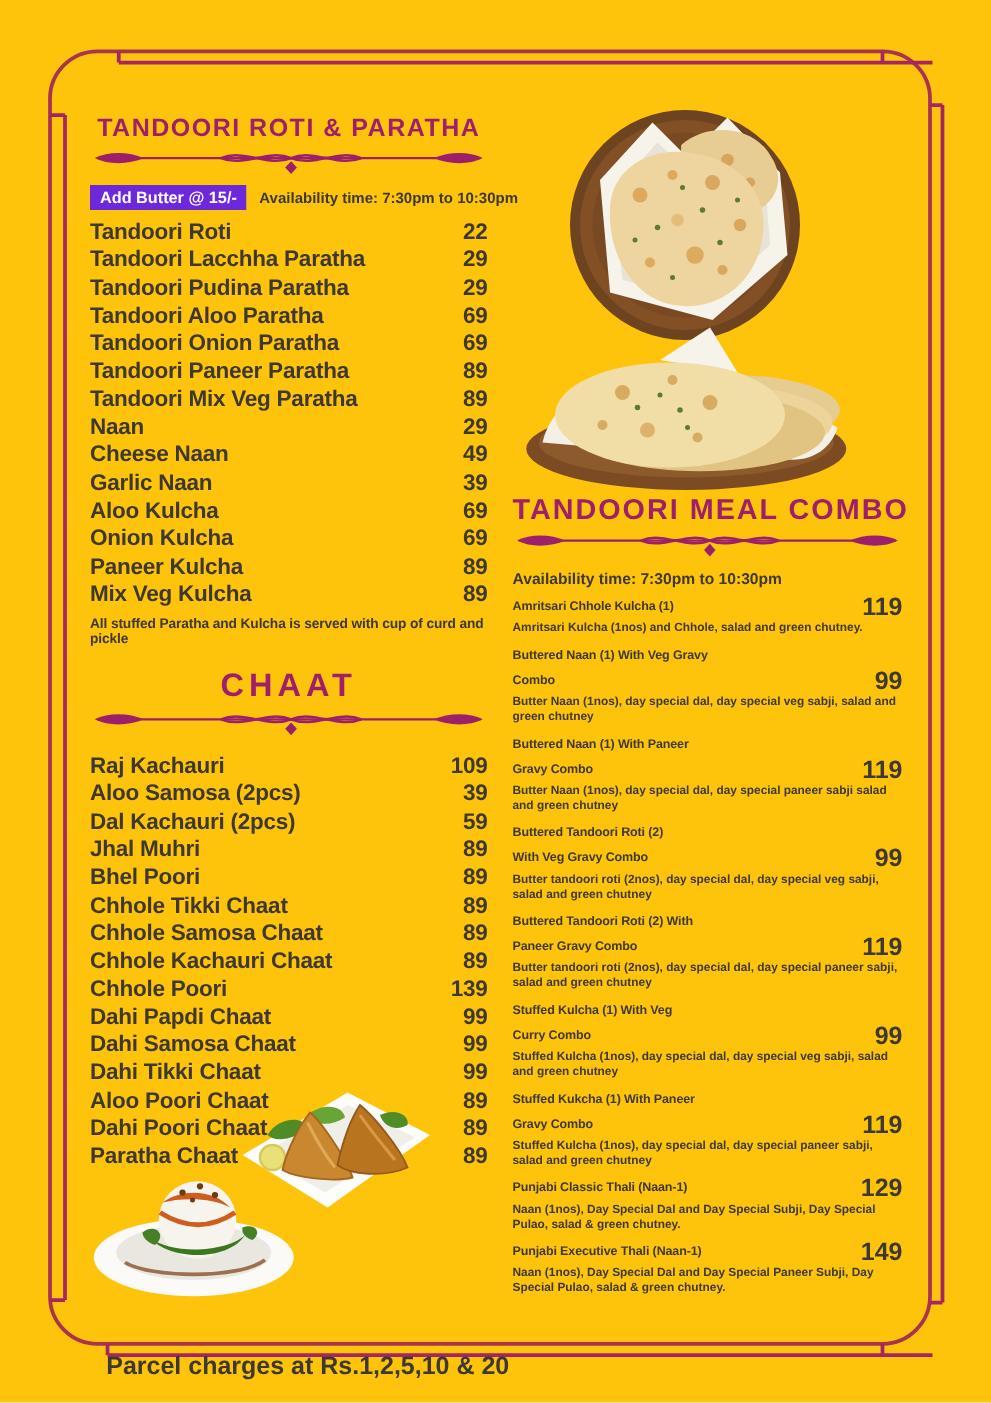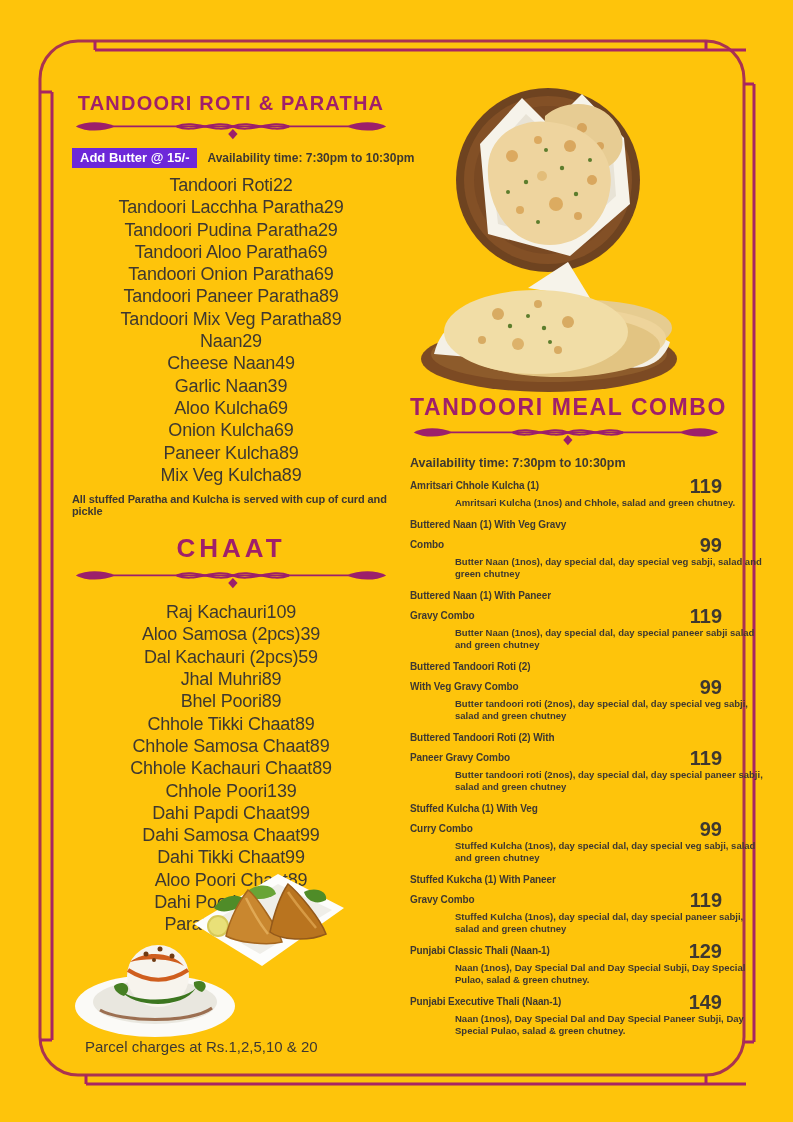--- a/index.html
+++ b/index.html
@@ -13,33 +13,33 @@
                  text-align:center;white-space:nowrap;}
   .section-title.big{font-size:26px;letter-spacing:4px;}
   .section-title.combo-t{font-size:23px;letter-spacing:1.6px;text-align:left;}
   .ornament{display:block;width:100%;height:22px;margin-top:3px;}
   .meta-row{display:flex;align-items:center;margin-top:8px;white-space:nowrap;}
   .badge{background:#6d28d9;color:#ffffff;font-weight:bold;font-size:13px;
          padding:2px 8px 3px 8px;}
   .avail{font-weight:bold;font-size:12px;margin-left:10px;}
   .avail.right-col{margin-left:0;margin-top:10px;font-size:12.5px;}
   .items{margin-top:6px;}
-  .item-row{display:flex;justify-content:center;align-items:baseline;
-            font-weight:normal;font-size:18px;line-height:22.3px;letter-spacing:-0.2px;}
+  .item-row{display:flex;justify-content:space-between;align-items:baseline;
+            font-weight:bold;font-size:18px;line-height:22.3px;letter-spacing:-0.2px;}
   .sec-note{font-weight:bold;font-size:11px;margin-top:7px;letter-spacing:-0.1px;}
   .chaat-block{margin-top:16px;}
   .combo-list{margin-top:6px;}
   .combo{margin-top:5px;}
   .combo-head{display:flex;justify-content:space-between;align-items:flex-end;}
   .combo-name{font-weight:bold;font-size:10px;line-height:20px;white-space:pre-line;
               letter-spacing:-0.1px;}
   .combo-price{font-weight:bold;font-size:20px;line-height:20px;}
   .combo-desc{font-weight:bold;font-size:9.5px;line-height:12.5px;margin-top:1px;
-              width:310px;letter-spacing:0;margin-left:45px;}
-  .footer-note{position:absolute;left:85px;top:1038px;font-weight:normal;font-size:15px;}
+              width:310px;letter-spacing:0;}
+  .footer-note{position:absolute;left:85px;top:1082px;font-weight:bold;font-size:20px;}
 </style>
 </head>
 <body>
 
 <div class="page">
 
   <svg class="frame-svg" viewBox="0 0 793 1122" xmlns="http://www.w3.org/2000/svg">
     <path d="M78 41 H706 A38 38 0 0 1 744 79 V1037 A38 38 0 0 1 706 1075 H78 A38 38 0 0 1 40 1037 V79 A38 38 0 0 1 78 41 Z" fill="none" stroke="#AA3350" stroke-width="3"></path>
     <path d="M95 50 H746 M754 84 V1042 M86 1084 H746 M52 92 V1040" fill="none" stroke="#A82563" stroke-width="3"></path>
     <path d="M95 41 V50 M706 41 V50 M744 84 H754 M744 1042 H754 M40 92 H52 M40 1040 H52 M86 1075 V1084 M706 1075 V1084" fill="none" stroke="#A82563" stroke-width="3"></path>

